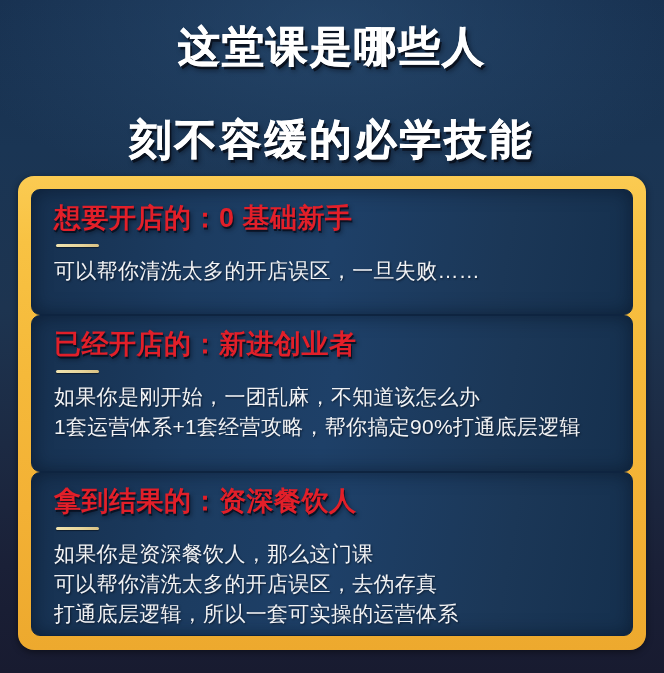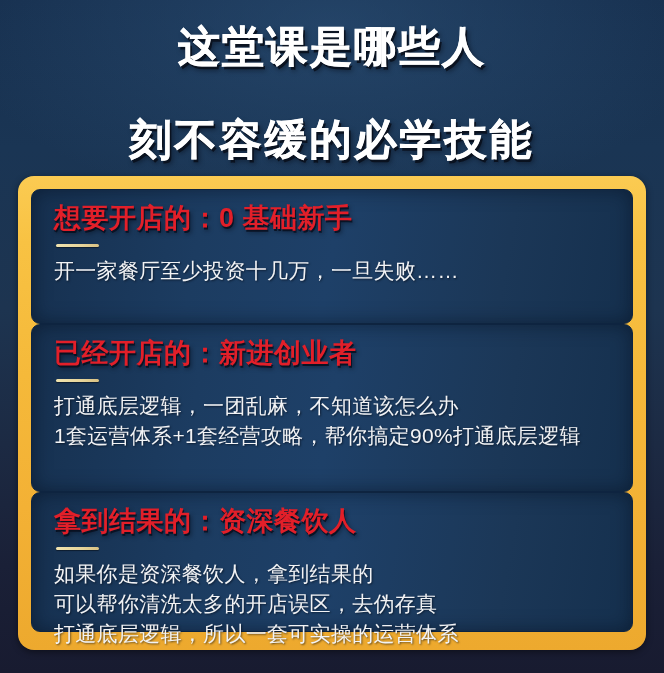--- a/index.html
+++ b/index.html
@@ -64,40 +64,40 @@
     background: linear-gradient(180deg,
       #fbcb52 0%,
       #f8c243 14%,
       #f5b93a 42%,
       #f3b135 70%,
       #eda92e 100%);
     box-shadow: 0 2px 7px rgba(0,0,0,0.45);
     padding: 13px 13px 14px 13px;
     display: flex;
     flex-direction: column;
-    justify-content: flex-start;
+    justify-content: flex-end;
   }
 
   
   .panel {
     position: relative;
     border-radius: 9px;
     background: linear-gradient(100deg,
       #16304f 0%,
       #1c3c61 28%,
       #1e4068 50%,
       #1b3757 78%,
       #15304e 100%);
     border: 1px solid #0e2440;
     box-shadow: inset 0 0 18px rgba(6,16,32,0.55);
     padding: 11px 22px 14px 22px;
   }
   .panel.p1 { height: 135px; }
   .panel.p2 { height: 168px; }
-  .panel.p3 { height: 140px; }
+  .panel.p3 { height: 164px; }
 
   .panel-heading {
     color: #e21f29;
     font-size: 27px;
     line-height: 34px;
     font-weight: 700;
     letter-spacing: 0.5px;
     white-space: nowrap;
     text-shadow:
       1px 2px 0 rgba(6,12,26,0.78),
@@ -133,37 +133,37 @@
     <span class="hl-line l1">这堂课是哪些人</span>
     <span class="hl-line l2">刻不容缓的必学技能</span>
   </div>
 
   <div id="gold-frame">
 
     <div class="panel p1">
       <div class="panel-heading">想要开店的：0 基础新手</div>
       <div class="divider"></div>
       <div class="panel-body">
-        <div class="body-line">开一家餐厅至少投资十几万，一旦失败……</div>
+        <div class="body-line">可以帮你清洗太多的开店误区，一旦失败……</div>
       </div>
     </div>
 
     <div class="panel p2">
       <div class="panel-heading">已经开店的：新进创业者</div>
       <div class="divider"></div>
       <div class="panel-body">
-        <div class="body-line">打通底层逻辑，一团乱麻，不知道该怎么办</div>
+        <div class="body-line">如果你是刚开始，一团乱麻，不知道该怎么办</div>
         <div class="body-line">1套运营体系+1套经营攻略，帮你搞定90%打通底层逻辑</div>
       </div>
     </div>
 
     <div class="panel p3">
       <div class="panel-heading">拿到结果的：资深餐饮人</div>
       <div class="divider"></div>
       <div class="panel-body">
-        <div class="body-line">如果你是资深餐饮人，拿到结果的</div>
+        <div class="body-line">如果你是资深餐饮人，那么这门课</div>
         <div class="body-line">可以帮你清洗太多的开店误区，去伪存真</div>
         <div class="body-line">打通底层逻辑，所以一套可实操的运营体系</div>
       </div>
     </div>
 
   </div>
 </div>
 
 </body></html>

